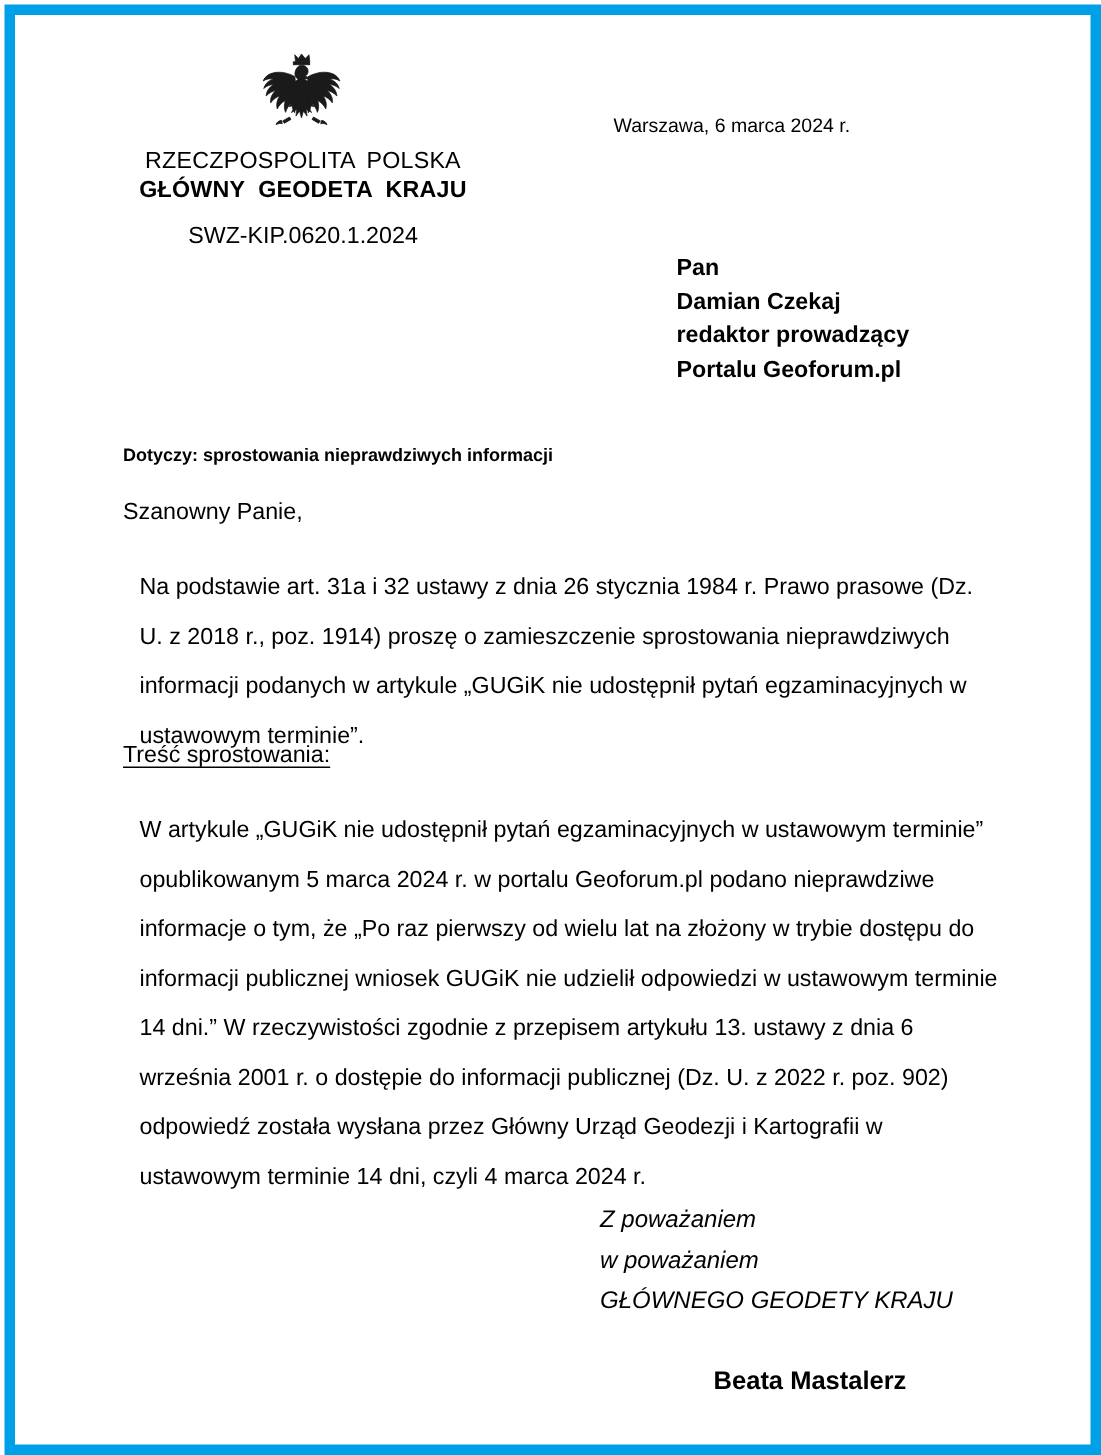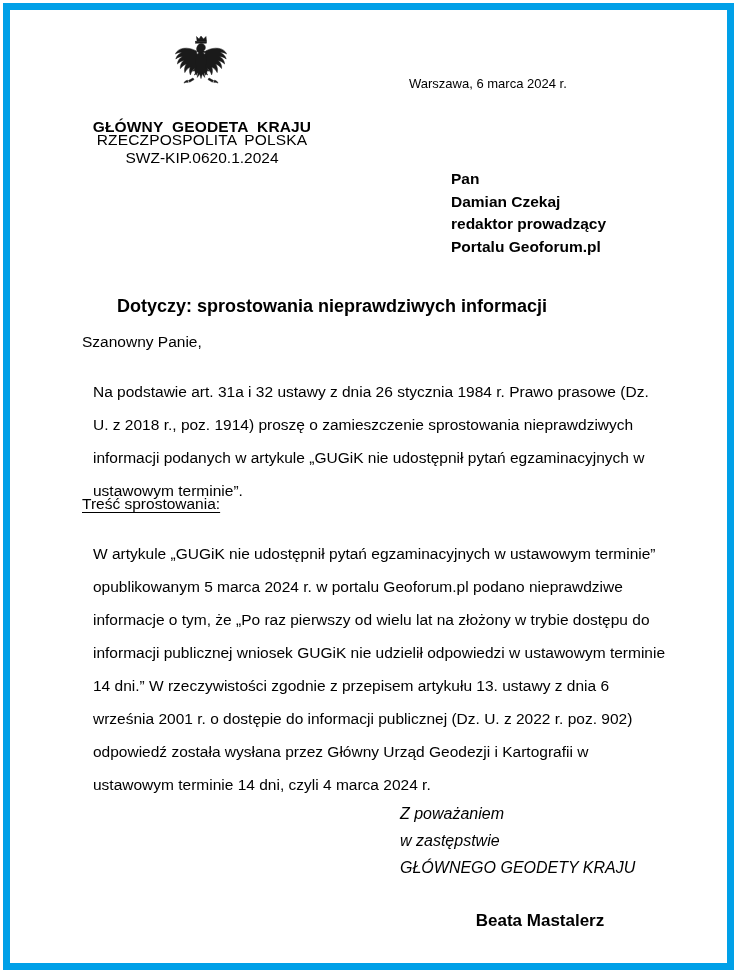--- a/index.html
+++ b/index.html
@@ -49,21 +49,20 @@
   .org-line1 {
     position: absolute;
     left: 82px;
     top: 99px;
     width: 240px;
     text-align: center;
     font-size: 15.5px;
     letter-spacing: 0.15px;
     word-spacing: 3.5px;
     white-space: nowrap;
-    margin-top: 32px;
   }
   .org-line2 {
     position: absolute;
     left: 82px;
     top: 118px;
     width: 240px;
     text-align: center;
     font-size: 15.5px;
     font-weight: bold;
     letter-spacing: 0.15px;
@@ -98,24 +97,23 @@
     line-height: 22.5px;
     margin-left: 24px;
   }
   .addressee div { white-space: nowrap; }
 
   
   .subject {
     position: absolute;
     left: 82px;
     top: 296px;
-    font-size: 18px;
-    font-weight: bold;
-    white-space: nowrap;
-    margin-left: 35px;
+    font-size: 12px;
+    font-weight: bold;
+    white-space: nowrap;
   }
   .salutation {
     position: absolute;
     left: 82px;
     top: 333px;
     font-size: 15.5px;
     white-space: nowrap;
   }
   .para {
     position: absolute;
@@ -208,18 +206,18 @@
   <div class="salutation">Szanowny Panie,</div>
 
   <div class="para" id="para-legal-basis">Na podstawie art. 31a i 32 ustawy z dnia 26 stycznia 1984 r. Prawo prasowe (Dz. U. z 2018 r., poz. 1914) proszę o zamieszczenie sprostowania nieprawdziwych informacji podanych w artykule „GUGiK nie udostępnił pytań egzaminacyjnych w ustawowym terminie”.</div>
 
   <div class="section-heading">Treść sprostowania:</div>
 
   <div class="para" id="para-correction">W artykule „GUGiK nie udostępnił pytań egzaminacyjnych w ustawowym terminie” opublikowanym 5 marca 2024 r. w portalu Geoforum.pl podano nieprawdziwe informacje o tym, że „Po raz pierwszy od wielu lat na złożony w trybie dostępu do informacji publicznej wniosek GUGiK nie udzielił odpowiedzi w ustawowym terminie 14 dni.” W rzeczywistości zgodnie z przepisem artykułu 13. ustawy z dnia 6 września 2001 r. o dostępie do informacji publicznej (Dz. U. z 2022 r. poz. 902) odpowiedź została wysłana przez Główny Urząd Geodezji i Kartografii w ustawowym terminie 14 dni, czyli 4 marca 2024 r.</div>
 
   <div class="signature">
     <div>Z poważaniem</div>
-    <div>w zastępstwie</div>
+    <div>w poważaniem</div>
     <div>GŁÓWNEGO GEODETY KRAJU</div>
   </div>
   <div class="signature-name">Beata Mastalerz</div>
 
 </div>
 
 </body></html>

